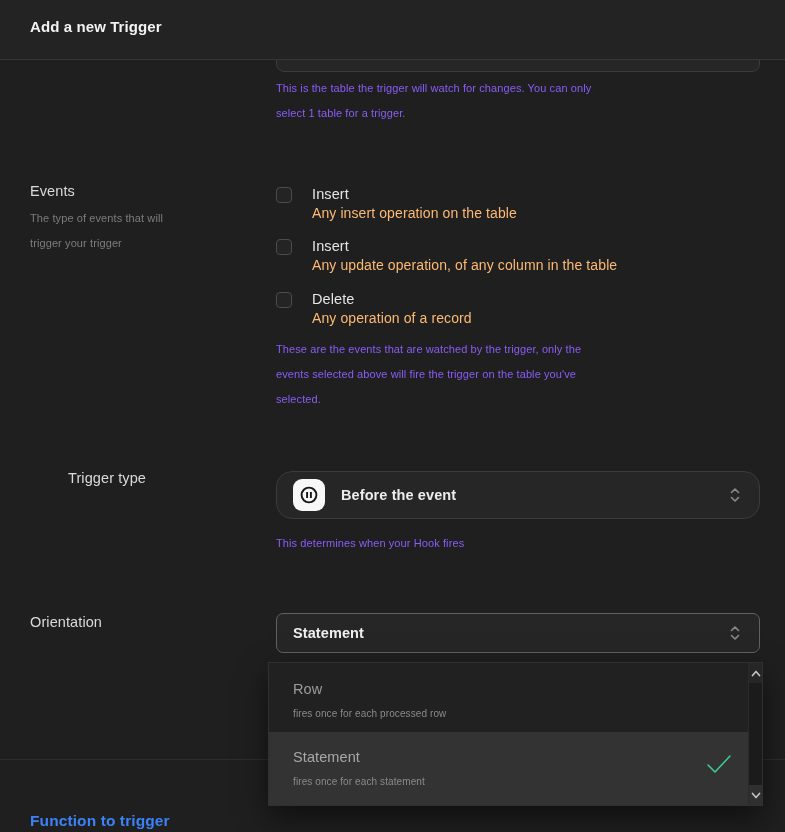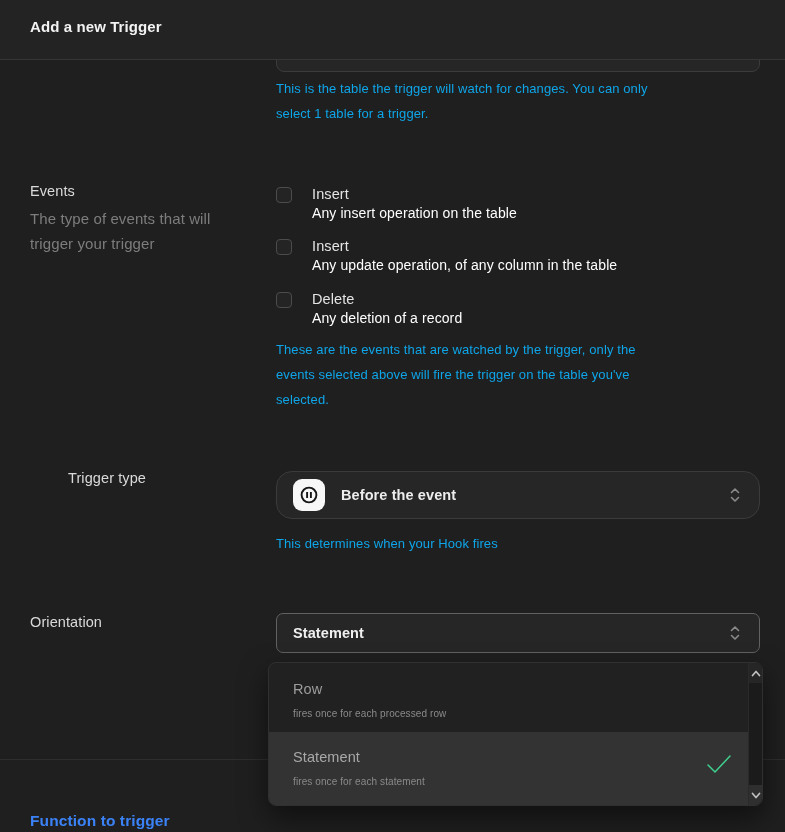--- a/index.html
+++ b/index.html
@@ -15,50 +15,50 @@
     background:#232323; border-bottom:1px solid #363636; z-index:3;
   }
   .panel-title {
     position:absolute; left:30px; top:18px; font-size:15px; font-weight:700; color:#f2f2f2;
   }
   
   .table-select-remnant {
     position:absolute; left:276px; top:34px; width:484px; height:38px;
     background:#262626; border:1px solid #3b3b3b; border-radius:8px; z-index:2;
   }
-  .help { color:#0ea5e9; font-size:13px; line-height:25px; white-space:pre-line; }
+  .help { color:#8b5cf6; font-size:11px; line-height:25px; white-space:pre-line; }
   .field-label { color:#dadada; font-size:14.5px; }
-  .field-sublabel { color:#7d7d7d; font-size:15px; line-height:25px; white-space:pre-line; }
+  .field-sublabel { color:#7d7d7d; font-size:11px; line-height:25px; white-space:pre-line; }
 
   
   .checkbox-row { position:absolute; left:0; width:484px; }
   .checkbox-box {
     position:absolute; left:0; top:3px; width:16px; height:16px;
     border:1px solid #4c4c4c; border-radius:4px; background:#242424;
   }
   .checkbox-text { margin-left:36px; }
   .checkbox-label { color:#e4e4e4; font-size:14.5px; line-height:20px; }
-  .checkbox-desc { color:#ffffff; font-size:14px; line-height:19px; }
+  .checkbox-desc { color:#fdba74; font-size:14px; line-height:19px; }
 
   
   .select {
     position:absolute; left:276px; width:484px; background:#262626;
     border:1px solid #3b3b3b; display:flex; align-items:center; padding-left:16px;
   }
   .select-value { color:#ededed; font-size:14.5px; font-weight:700; }
   .caret { position:absolute; right:18px; top:50%; transform:translateY(-50%); display:flex; }
   .icon-box {
     width:32px; height:32px; border-radius:9px; background:#f7f7f7;
     display:flex; align-items:center; justify-content:center; margin-right:16px; flex:none;
   }
 
   
   .dropdown {
     position:absolute; left:268px; top:662px; width:495px; height:144px;
-    background:#212121; border:1px solid #303030; border-radius:8px;
+    background:#212121; border:1px solid #303030; border-radius:0;
     box-shadow:0 12px 28px rgba(0,0,0,.5); z-index:5; overflow:hidden;
   }
   .option { position:absolute; left:0; width:481px; }
   .option-label { color:#9c9c9c; font-size:14.5px; line-height:20px; }
   .option-desc { color:#8a8a8a; font-size:10px; line-height:20px; }
   .option.selected { background:#333333; }
   .scroll-strip {
     position:absolute; right:0; top:0; width:14px; height:100%;
     background:#1b1b1b; border-left:1px solid #2a2a2a; z-index:6;
   }
@@ -99,21 +99,21 @@
       <span class="checkbox-box"></span>
       <div class="checkbox-text">
         <div class="checkbox-label">Insert</div>
         <div class="checkbox-desc">Any update operation, of any column in the table</div>
       </div>
     </div>
     <div class="checkbox-row" style="top:105px;">
       <span class="checkbox-box"></span>
       <div class="checkbox-text">
         <div class="checkbox-label">Delete</div>
-        <div class="checkbox-desc">Any deletion of a record</div>
+        <div class="checkbox-desc">Any operation of a record</div>
       </div>
     </div>
   </div>
 
   <div class="help" style="position:absolute; left:276px; top:337px; width:510px;">These are the events that are watched by the trigger, only the
 events selected above will fire the trigger on the table you've
 selected.</div>
 
   <div class="field-label" style="position:absolute; left:30px; top:470px;margin-left:38px;">Trigger type</div>
   <div class="select" style="top:471px; height:48px; border-radius:16px;">

